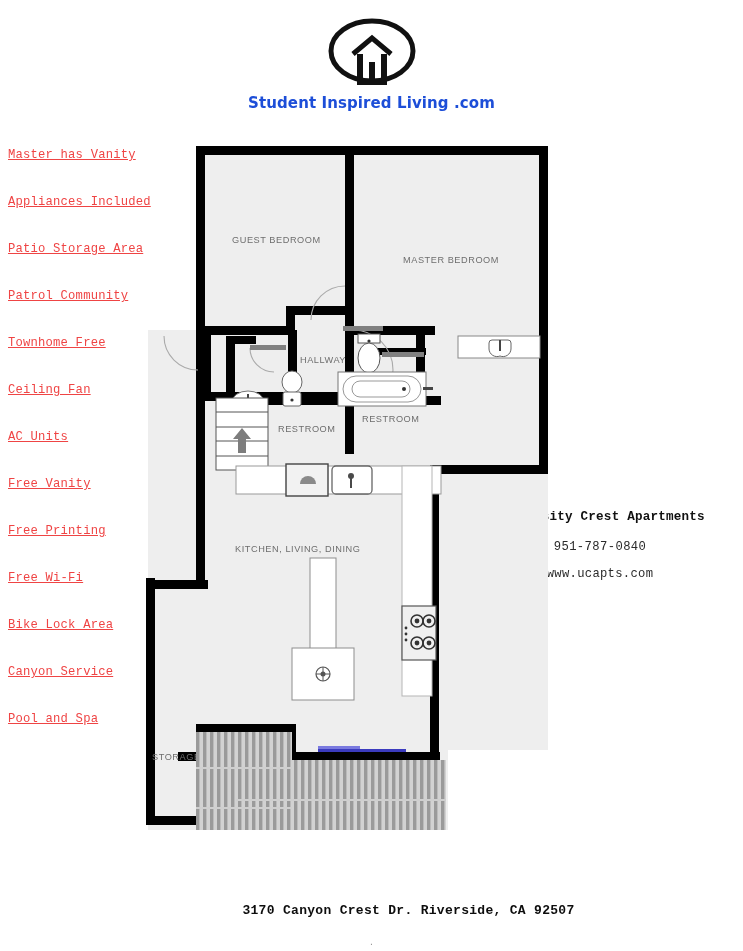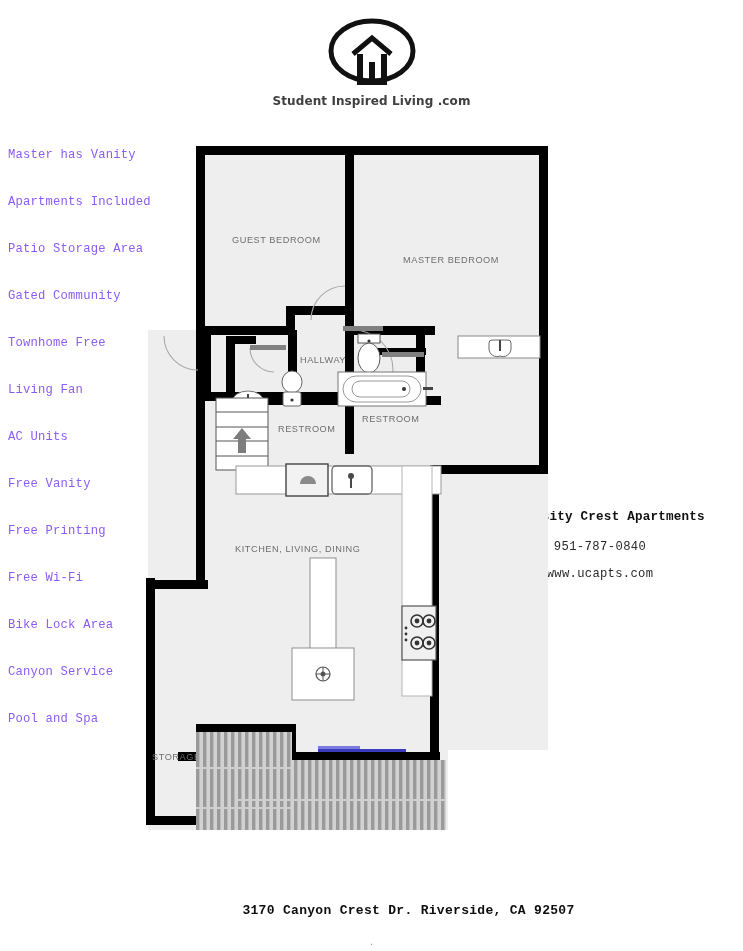--- a/index.html
+++ b/index.html
@@ -27,46 +27,47 @@
   }
   #logo-mark {
     display: block;
     margin: 0 auto;
   }
   #logo-wordmark {
     display: block;
     margin: 4px auto 4px auto;
     font-family: "DejaVu Sans", "Liberation Sans", sans-serif;
     font-weight: bold;
-    font-size: 12px;
+    font-size: 15px;
     letter-spacing: 0.1px;
-    color: #404040;
+    color: #1d4ed8;
   }
 
   
   #features-panel {
     position: absolute;
     left: 8px;
     top: 148px;
     width: 190px;
   }
   #features-heading {
     font-size: 15.5px;
     font-weight: bold;
     letter-spacing: 0.4px;
     color: #000000;
     margin: 0 0 24px 0;
     white-space: nowrap;
   }
   .feature-item {
     font-size: 12.2px;
     letter-spacing: 0.2px;
-    color: #8b5cf6;
+    color: #ef4444;
     margin-bottom: 33px;
     white-space: nowrap;
+    text-decoration: underline;
   }
 
   
   #contact-block {
     position: absolute;
     left: 455;
     top: 510px;
     width: 290px;
     text-align: center;
   }
@@ -136,25 +137,25 @@
     <rect x="30" y="36" width="6" height="30" fill="#111111"></rect>
     <rect x="54" y="36" width="6" height="30" fill="#111111"></rect>
     <rect x="42" y="44" width="6" height="22" fill="#111111"></rect>
     <rect x="30" y="62" width="30" height="5" fill="#111111"></rect>
   </svg>
   <span id="logo-wordmark">Student Inspired Living .com</span>
 </div>
 
 <div id="features-panel">
   <div class="feature-item">Master has Vanity</div>
-  <div class="feature-item">Apartments Included</div>
+  <div class="feature-item">Appliances Included</div>
   <div class="feature-item">Patio Storage Area</div>
-  <div class="feature-item">Gated Community</div>
+  <div class="feature-item">Patrol Community</div>
   <div class="feature-item">Townhome Free</div>
-  <div class="feature-item">Living Fan</div>
+  <div class="feature-item">Ceiling Fan</div>
   <div class="feature-item">AC Units</div>
   <div class="feature-item">Free Vanity</div>
   <div class="feature-item">Free Printing</div>
   <div class="feature-item">Free Wi-Fi</div>
   <div class="feature-item">Bike Lock Area</div>
   <div class="feature-item">Canyon Service</div>
   <div class="feature-item">Pool and Spa</div>
 </div>
 
 <div id="contact-block" style="left:455px;">

